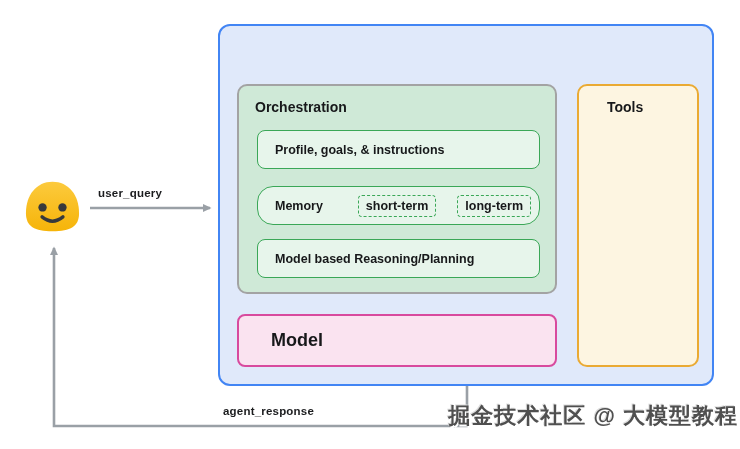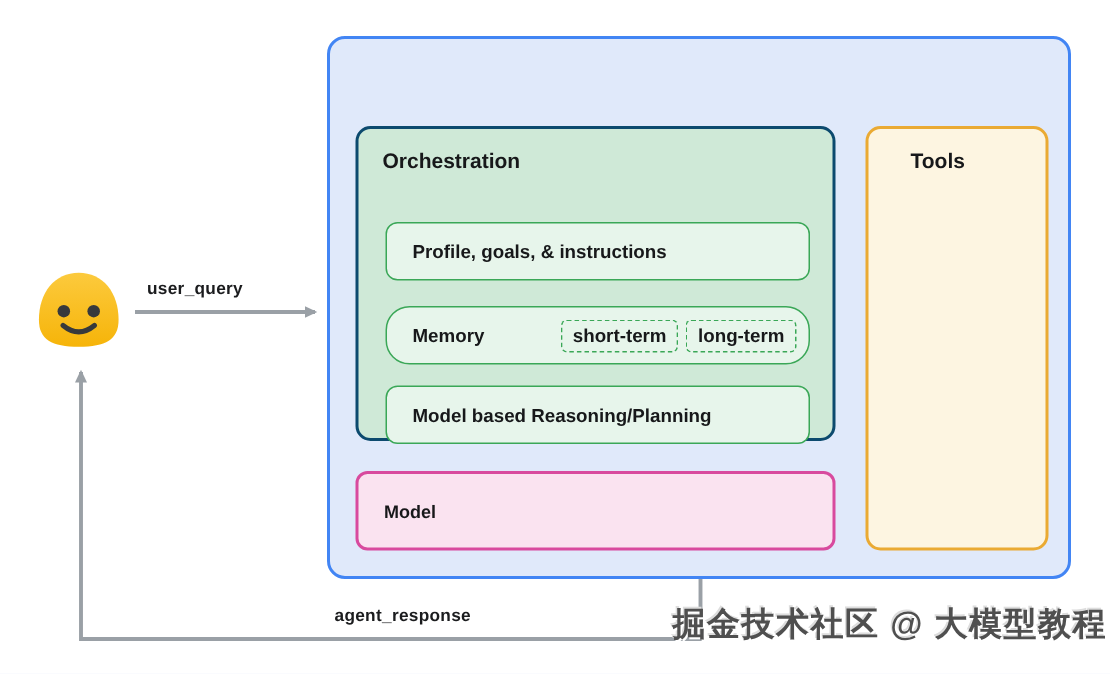--- a/index.html
+++ b/index.html
@@ -13,41 +13,41 @@
   .runtime{
     position:absolute;left:218px;top:24px;width:496px;height:362px;
     background:#e0e9fa;border:2px solid #4285f4;border-radius:12px;box-sizing:border-box;
   }
   .runtime-title{
     position:absolute;left:18px;top:15px;font-size:16px;font-weight:700;letter-spacing:.2px;color:#17181a;
   }
   
   .orchestration{
     position:absolute;left:17px;top:58px;width:320px;height:210px;
-    background:#cfe9d7;border:2px solid #0c4a6e;border-radius:10px;box-sizing:border-box;
+    background:#cfe9d7;border:2px solid #a3a3a3;border-radius:10px;box-sizing:border-box;
   }
   .orch-title{position:absolute;left:16px;top:13px;font-size:14px;font-weight:700;color:#17181a;}
   .green-sub{
     position:absolute;left:18px;width:283px;height:39px;
     background:#e7f5eb;border:1.5px solid #3aa757;border-radius:8px;box-sizing:border-box;
-    display:flex;align-items:center;padding:0 8px 0 17px;font-size:12.5px;font-weight:600;color:#17181a;margin-top:18px;
+    display:flex;align-items:center;padding:0 8px 0 17px;font-size:12.5px;font-weight:600;color:#17181a;
   }
   .sub-profile{top:44px;}
   .sub-memory{top:100px;border-radius:16px;}
   .sub-reasoning{top:153px;}
-  .chip-group{margin-left:auto;display:flex;gap:5px;}
+  .chip-group{margin-left:auto;display:flex;gap:21px;}
   .chip{
     border:1.4px dashed #3aa757;border-radius:4px;padding:3px 7px;
     font-size:12.5px;font-weight:600;color:#17181a;background:transparent;white-space:nowrap;
   }
   
   .model{
     position:absolute;left:17px;top:288px;width:320px;height:53px;
     background:#fae3f0;border:2px solid #d84a9e;border-radius:8px;box-sizing:border-box;
-    display:flex;align-items:center;padding-left:17px;font-size:12px;font-weight:700;color:#17181a;
+    display:flex;align-items:center;padding-left:32px;font-size:18px;font-weight:700;color:#17181a;
   }
   
   .tools{
     position:absolute;left:357px;top:58px;width:122px;height:283px;
     background:#fdf5e1;border:2px solid #eaaa33;border-radius:10px;box-sizing:border-box;
   }
   .tools-title{position:absolute;left:16px;top:13px;font-size:14px;font-weight:700;color:#17181a;margin-left:12px;}
   
   .user-face{position:absolute;left:22px;top:179px;width:61px;height:55px;}
   

